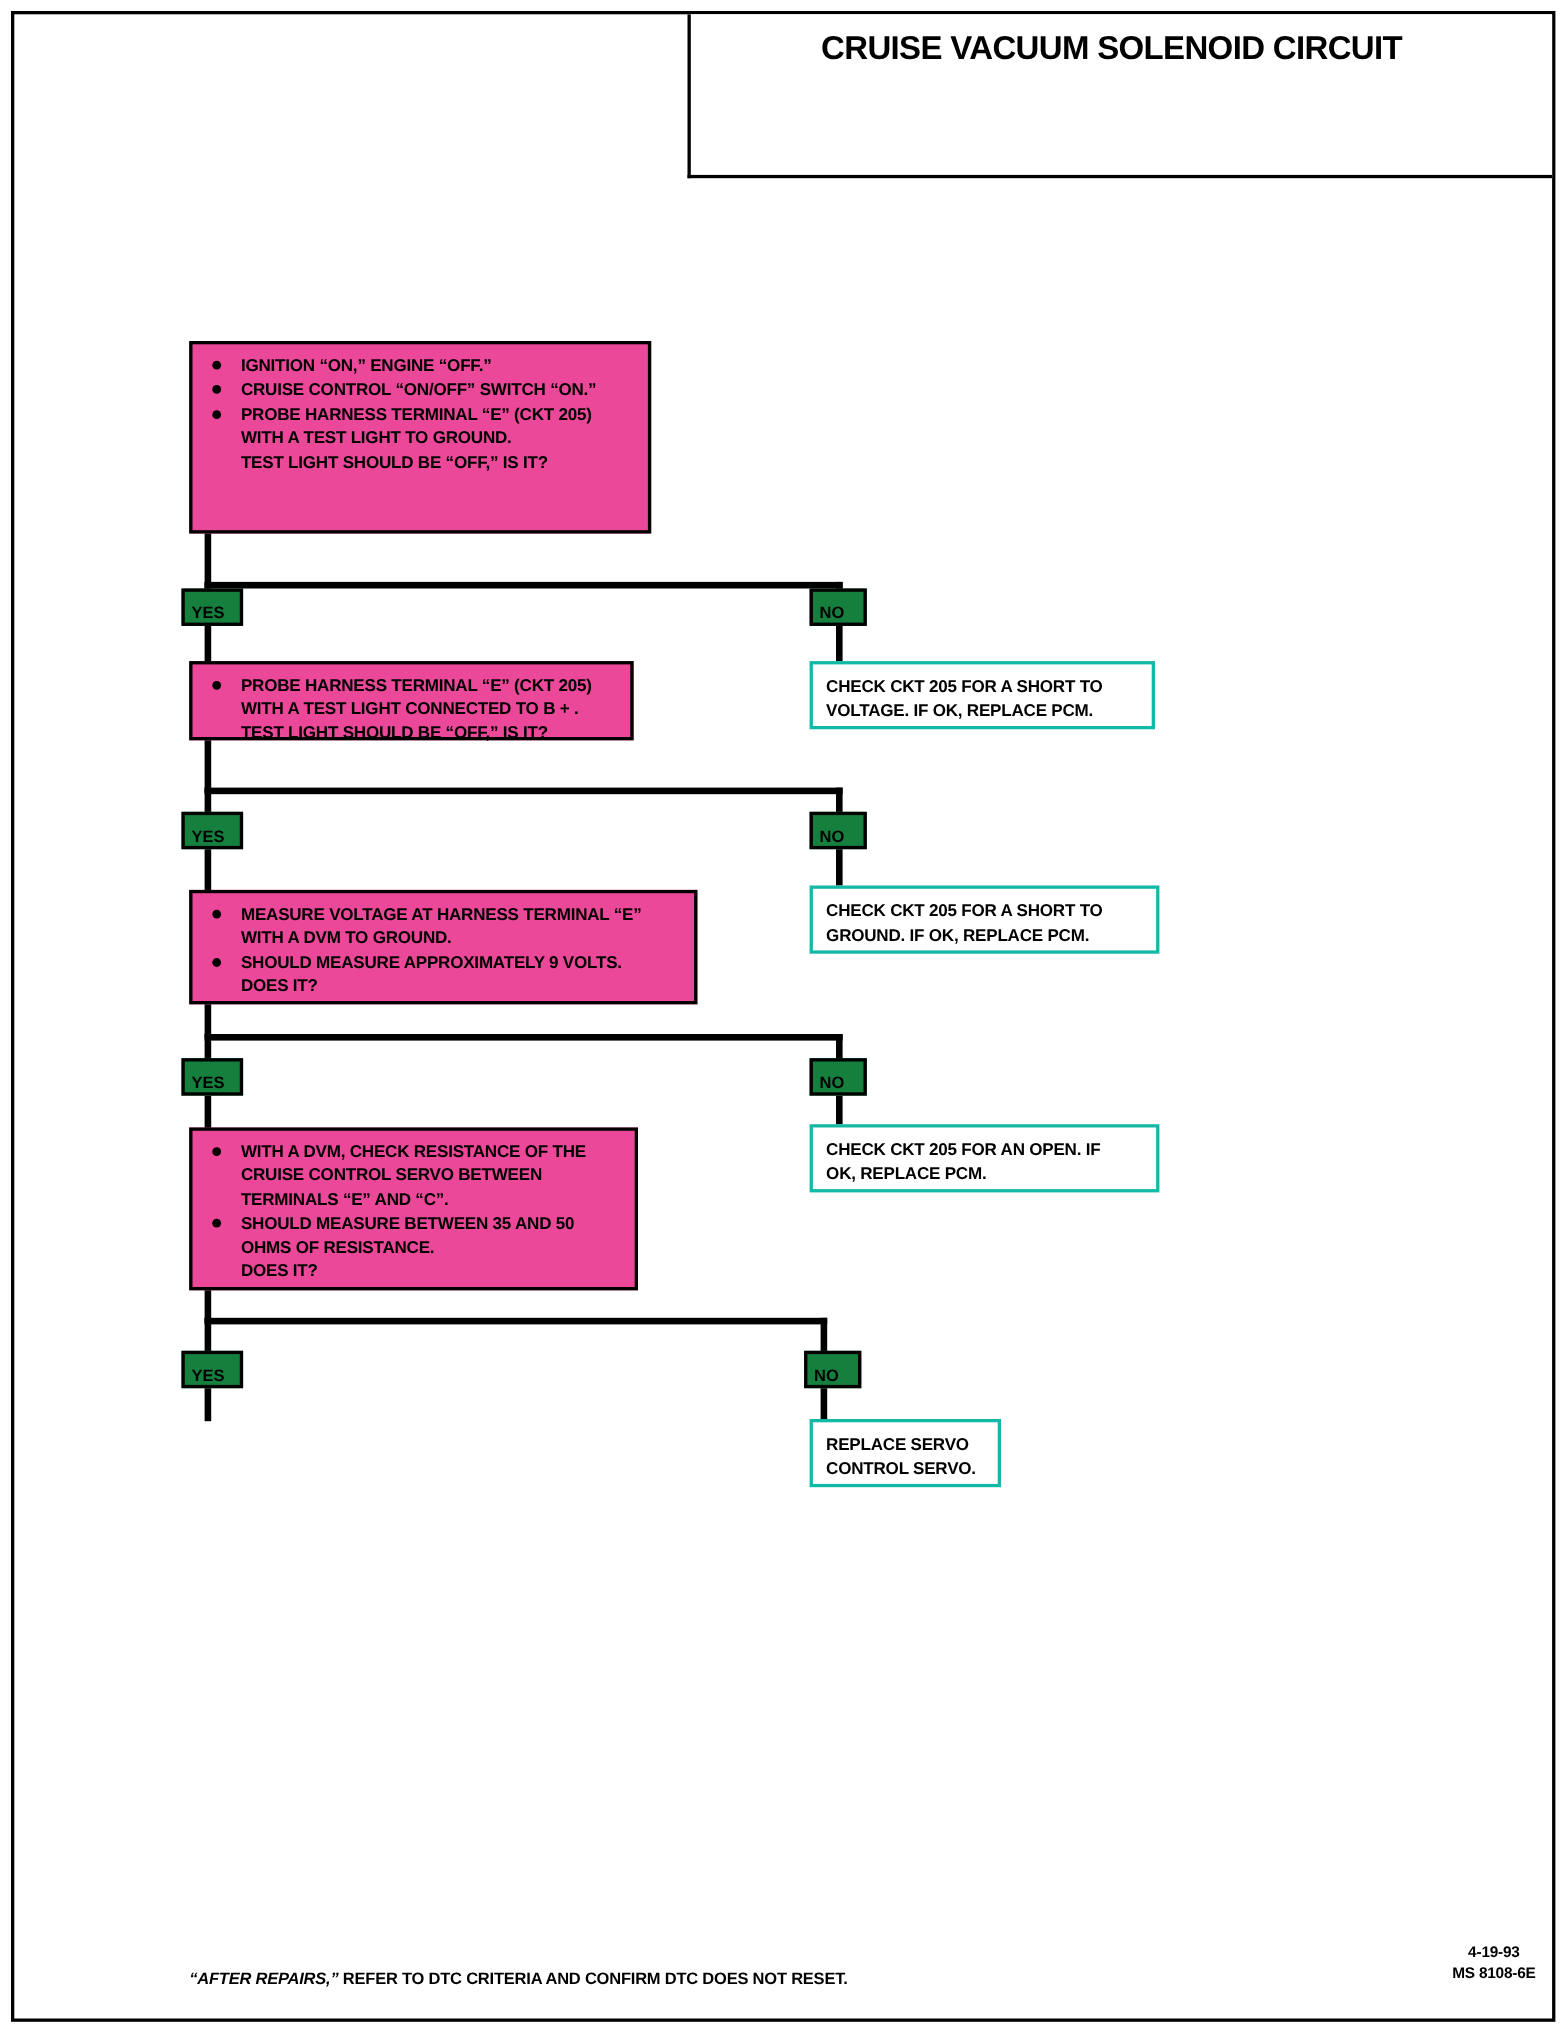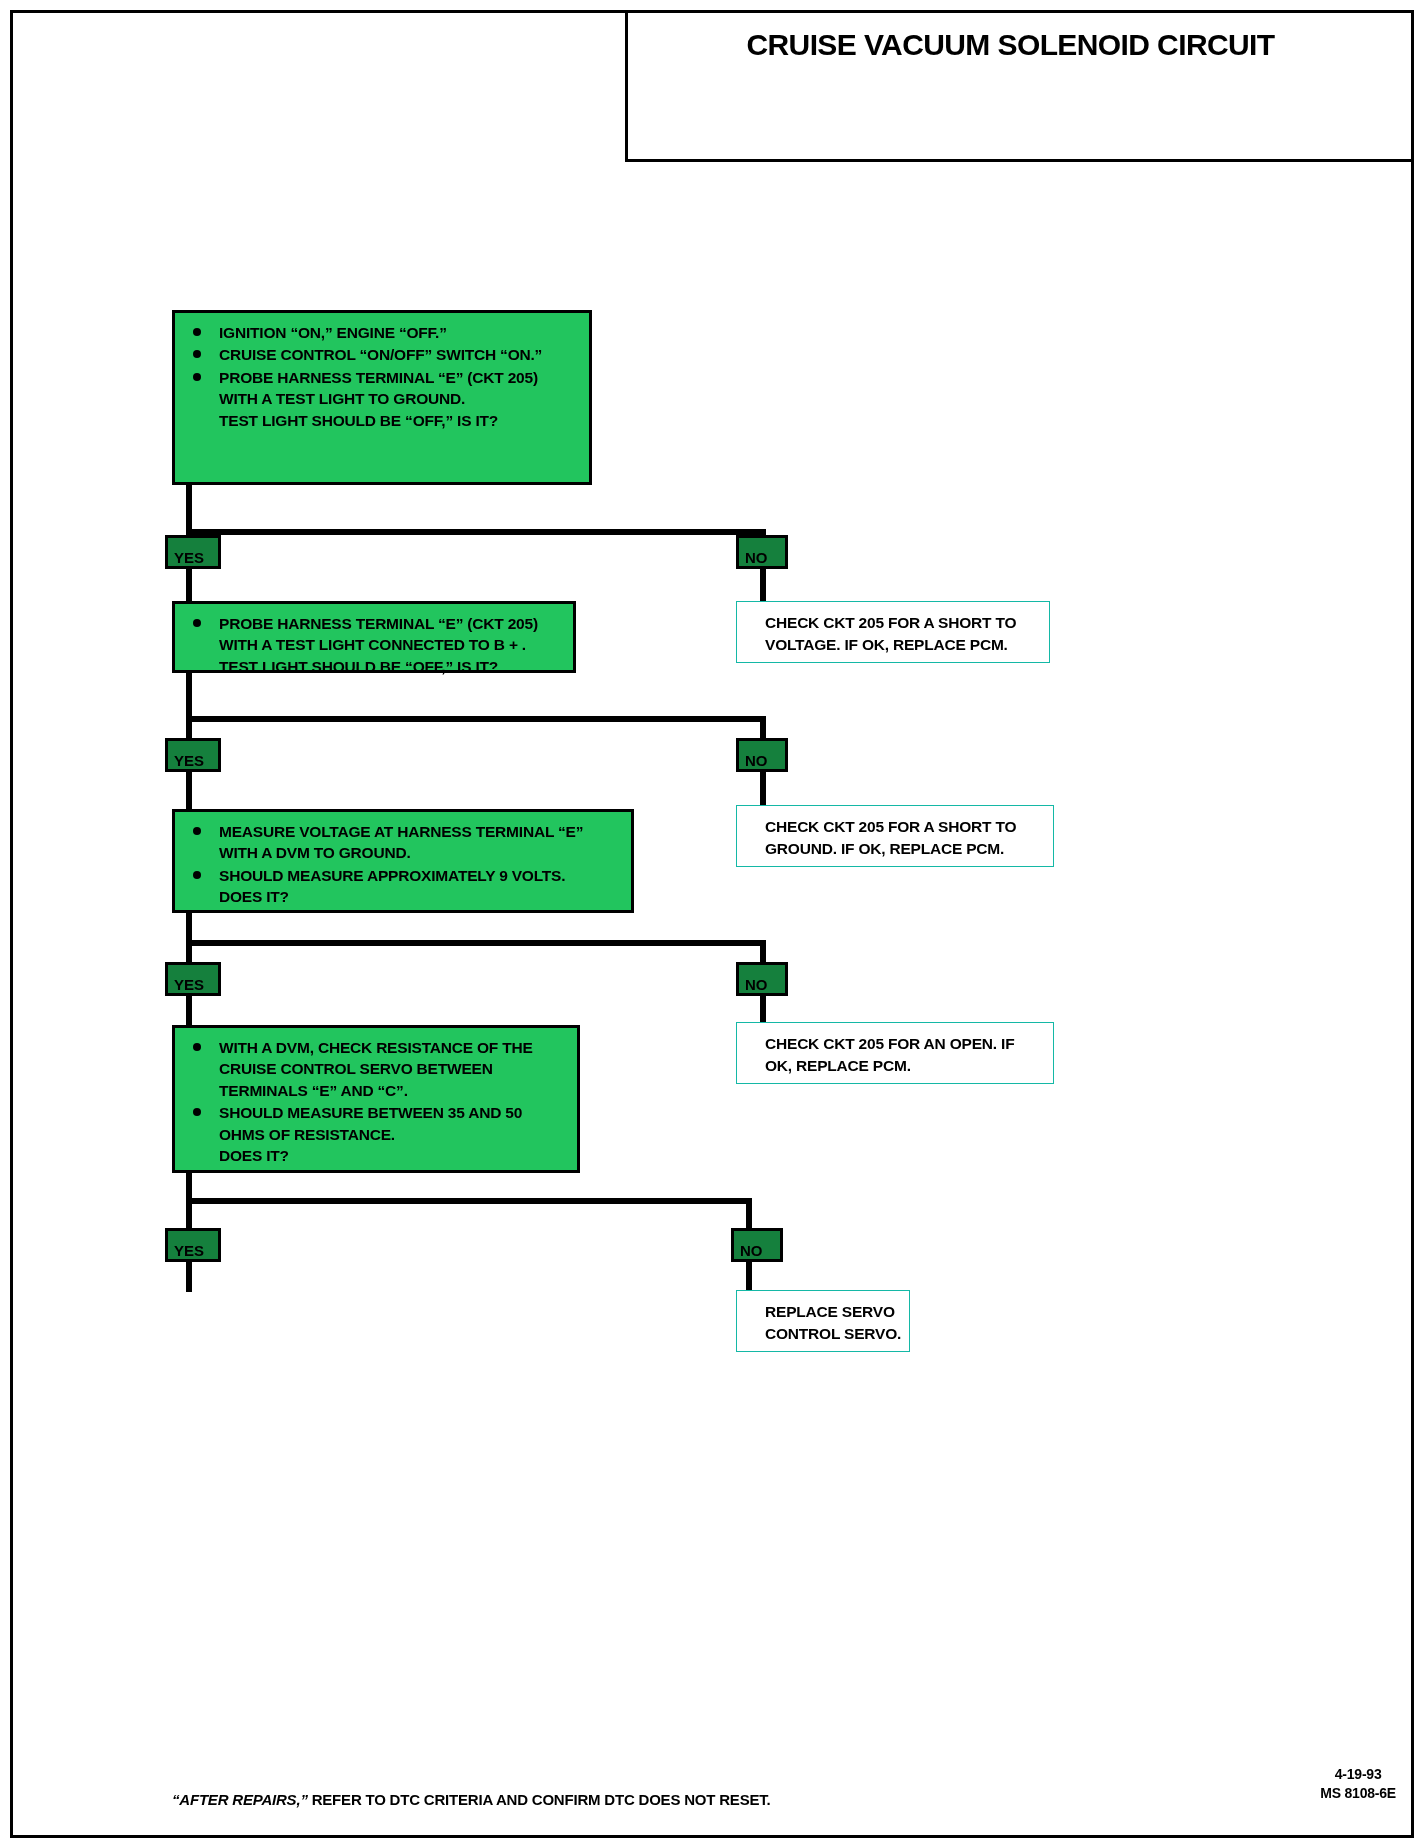--- a/index.html
+++ b/index.html
@@ -50,21 +50,21 @@
   
   #flow {
     position: absolute;
     left: 0; top: 0;
     width: 1424px; height: 1848px;
   }
 
   .box {
     position: absolute;
     border: 3px solid #000;
-    background: #22c55e;
+    background: #ec4899;
     padding: 9px 12px 9px 10px;
     font-size: 15.5px;
     font-weight: bold;
     line-height: 1.38;
     letter-spacing: -0.2px;
   }
 
   .box ul {
     margin: 0;
     padding: 0;
@@ -79,23 +79,23 @@
     position: absolute;
     left: 8px; top: 6px;
     width: 8px; height: 8px;
     background: #000;
     border-radius: 50%;
   }
   .box li .cont { display: block; }
 
   .plainbox {
     position: absolute;
-    border: 1px solid #14b8a6;
+    border: 3px solid #14b8a6;
     background: #fff;
-    padding: 10px 28px;
+    padding: 10px 12px;
     font-size: 15.5px;
     font-weight: bold;
     line-height: 1.45;
     letter-spacing: -0.2px;
   }
   .plainbox div { white-space: nowrap; }
 
   .label {
     position: absolute;
     border: 3px solid #000;

